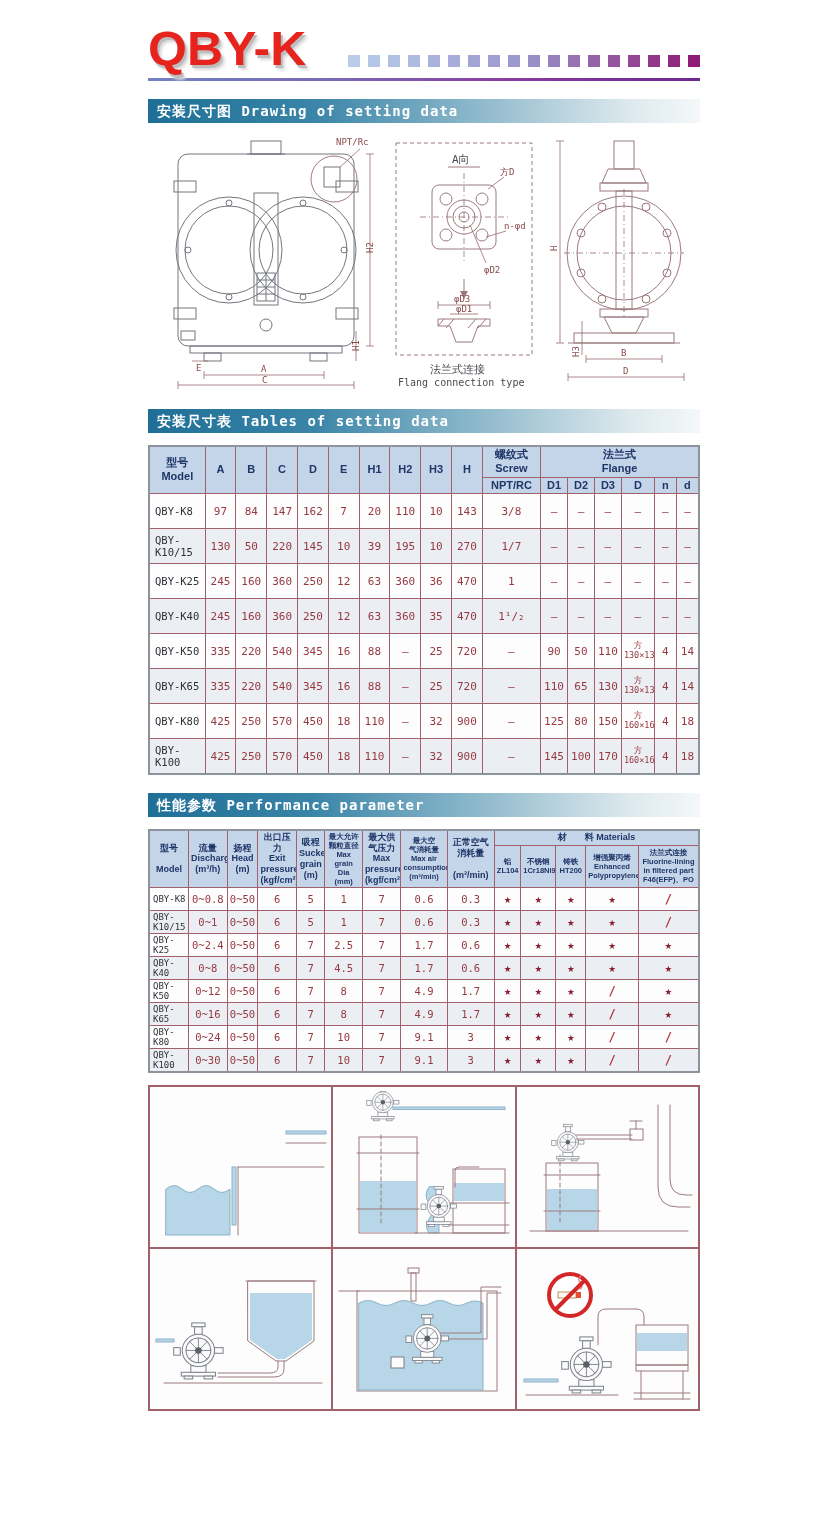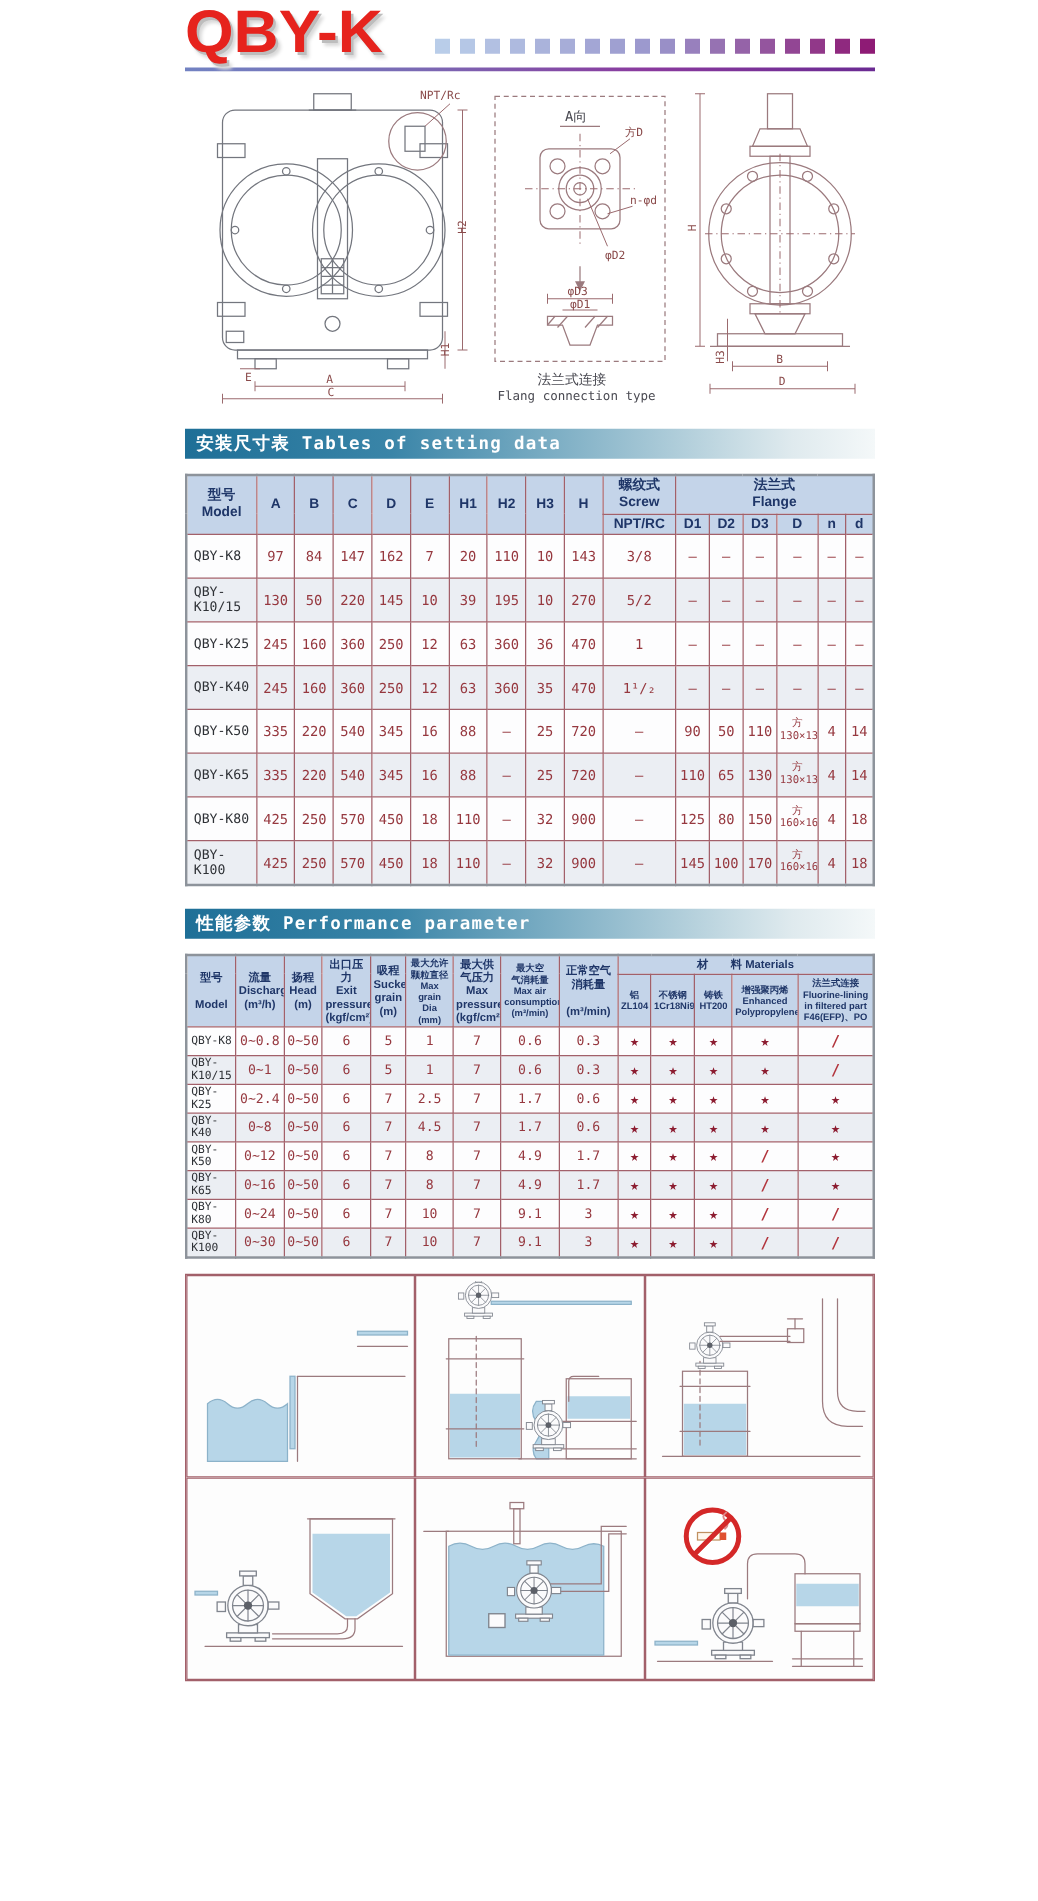--- a/index.html
+++ b/index.html
@@ -4,21 +4,21 @@
 <style>
   html,body{margin:0;padding:0;}
   body{
     width:830px;height:1521px;position:relative;background:#ffffff;
     font-family:"Liberation Sans","DejaVu Sans",sans-serif;
     -webkit-font-smoothing:antialiased;
   }
   .content{position:absolute;left:148px;top:0;width:552px;}
 
   
-  .hdr{}
+  .hdr{padding-top:24px;}
   .hdr-row{display:flex;align-items:flex-end;}
   .logo{
     font-family:"Liberation Sans","DejaVu Sans",sans-serif;
     font-weight:900;font-size:50px;line-height:1;color:#e6231d;
     letter-spacing:0px;text-shadow:2px 3px 0 #bdbdbd,4px 5px 3px #d9d9d9;
     transform:scaleY(.96);
   }
   .squares{display:flex;gap:8px;margin-left:14px;margin-bottom:7px;flex:1;justify-content:flex-end;}
   .squares .sq{width:12px;height:12px;}
   .hdr-line{height:3px;margin-top:4px;background:linear-gradient(90deg,#7282c2,#7a6ab4,#8a3a9e,#6a2a92);}
@@ -98,20 +98,21 @@
           <div class="sq" style="background: rgb(148, 85, 158);"></div>
           <div class="sq" style="background: rgb(146, 70, 148);"></div>
           <div class="sq" style="background: rgb(145, 56, 137);"></div>
           <div class="sq" style="background: rgb(143, 41, 127);"></div>
           <div class="sq" style="background: rgb(142, 27, 117);"></div>
         </div>
     </div>
     <div class="hdr-line"></div>
   </div>
 
+  <div class="secbar">安装尺寸图 Drawing of setting data</div>
 
   <div class="draw-wrap">
 
     <svg width="238" height="256" viewBox="0 0 238 256">
 
       <rect x="103" y="8" width="30" height="13" class="gline"></rect>
       <line x1="99" y1="21" x2="137" y2="21" class="gline"></line>
 
       <rect x="30" y="21" width="176" height="192" rx="10" class="gline"></rect>
 
@@ -335,21 +336,21 @@
           <td class="model">QBY-K10/15</td>
           <td>130</td>
           <td>50</td>
           <td>220</td>
           <td>145</td>
           <td>10</td>
           <td>39</td>
           <td>195</td>
           <td>10</td>
           <td>270</td>
-          <td>5/2</td>
+          <td>1/7</td>
           <td>–</td>
           <td>–</td>
           <td>–</td>
           <td>–</td>
           <td>–</td>
           <td>–</td>
         </tr>
         <tr>
           <td class="model">QBY-K25</td>
           <td>245</td>

